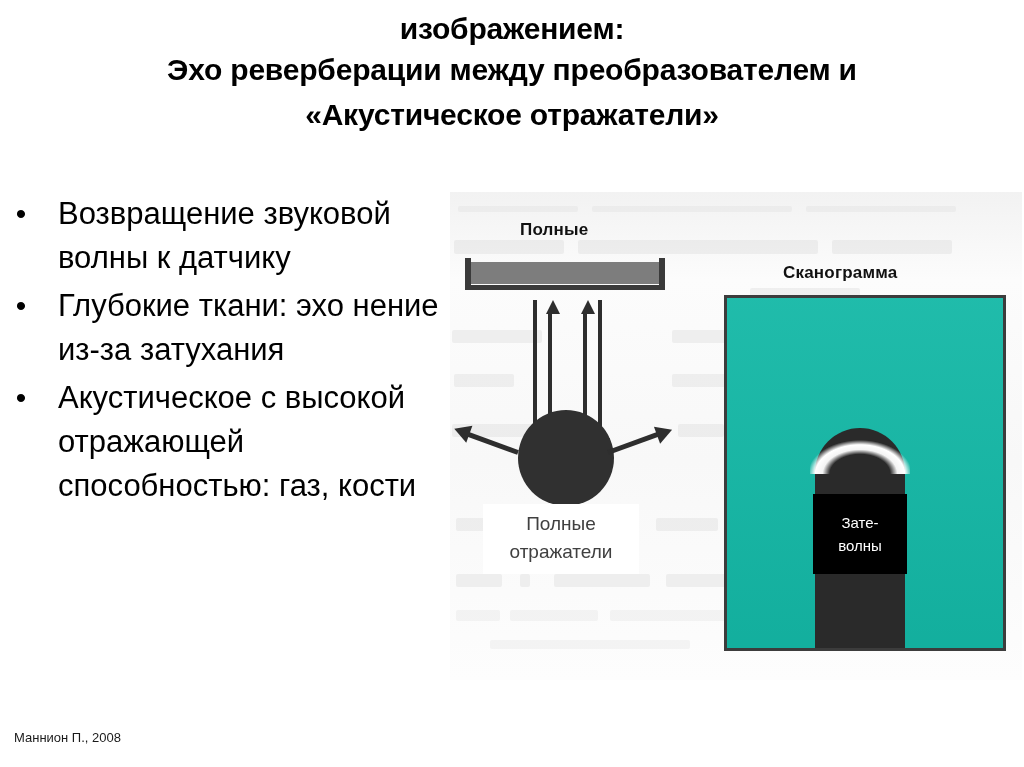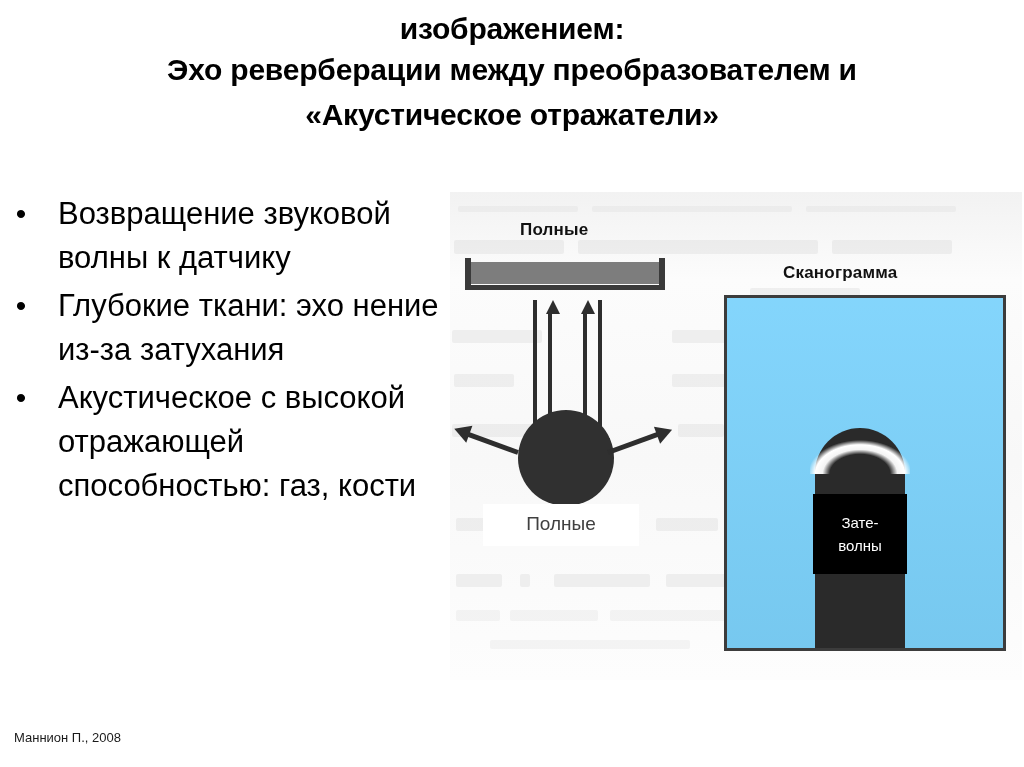--- a/index.html
+++ b/index.html
@@ -181,21 +181,21 @@
     color:#404040;
   }
 
   
   #scanogram{
     position:absolute;
     left:274px; top:103px;
     width:282px; height:356px;
     box-sizing:border-box;
     border:3px solid #3c3c3c;
-    background:#7dd3fc;
+    background:#14b8a6;
     overflow:hidden;
   }
   #scan-noise{
     position:absolute; inset:0;
     background:
       linear-gradient(180deg, rgba(255,255,255,.05), rgba(0,0,0,.05));
   }
   
   #shadow-column{
     position:absolute;
@@ -329,20 +329,21 @@
 
   <div class="diag" style="left:68px; top:258px; width:58px; transform:rotate(200deg);">
     <div class="dhead" style="left:52px; margin-top:-9px; border-left:16px solid #2e2e2e;"></div>
   </div>
   <div class="diag" style="left:158px; top:258px; width:58px; transform:rotate(-20deg);">
     <div class="dhead" style="left:52px; margin-top:-9px; border-left:16px solid #2e2e2e;"></div>
   </div>
 
   <div id="reflector-label">
     <div>Полные</div>
+    <div>отражатели</div>
   </div>
 
   <div id="scanogram">
     <div id="scan-noise"></div>
     <div id="shadow-column"></div>
     <div id="bright-arc"></div>
 
     <div id="shadow-label">
       <div>Зате-</div>
       <div>волны</div>

